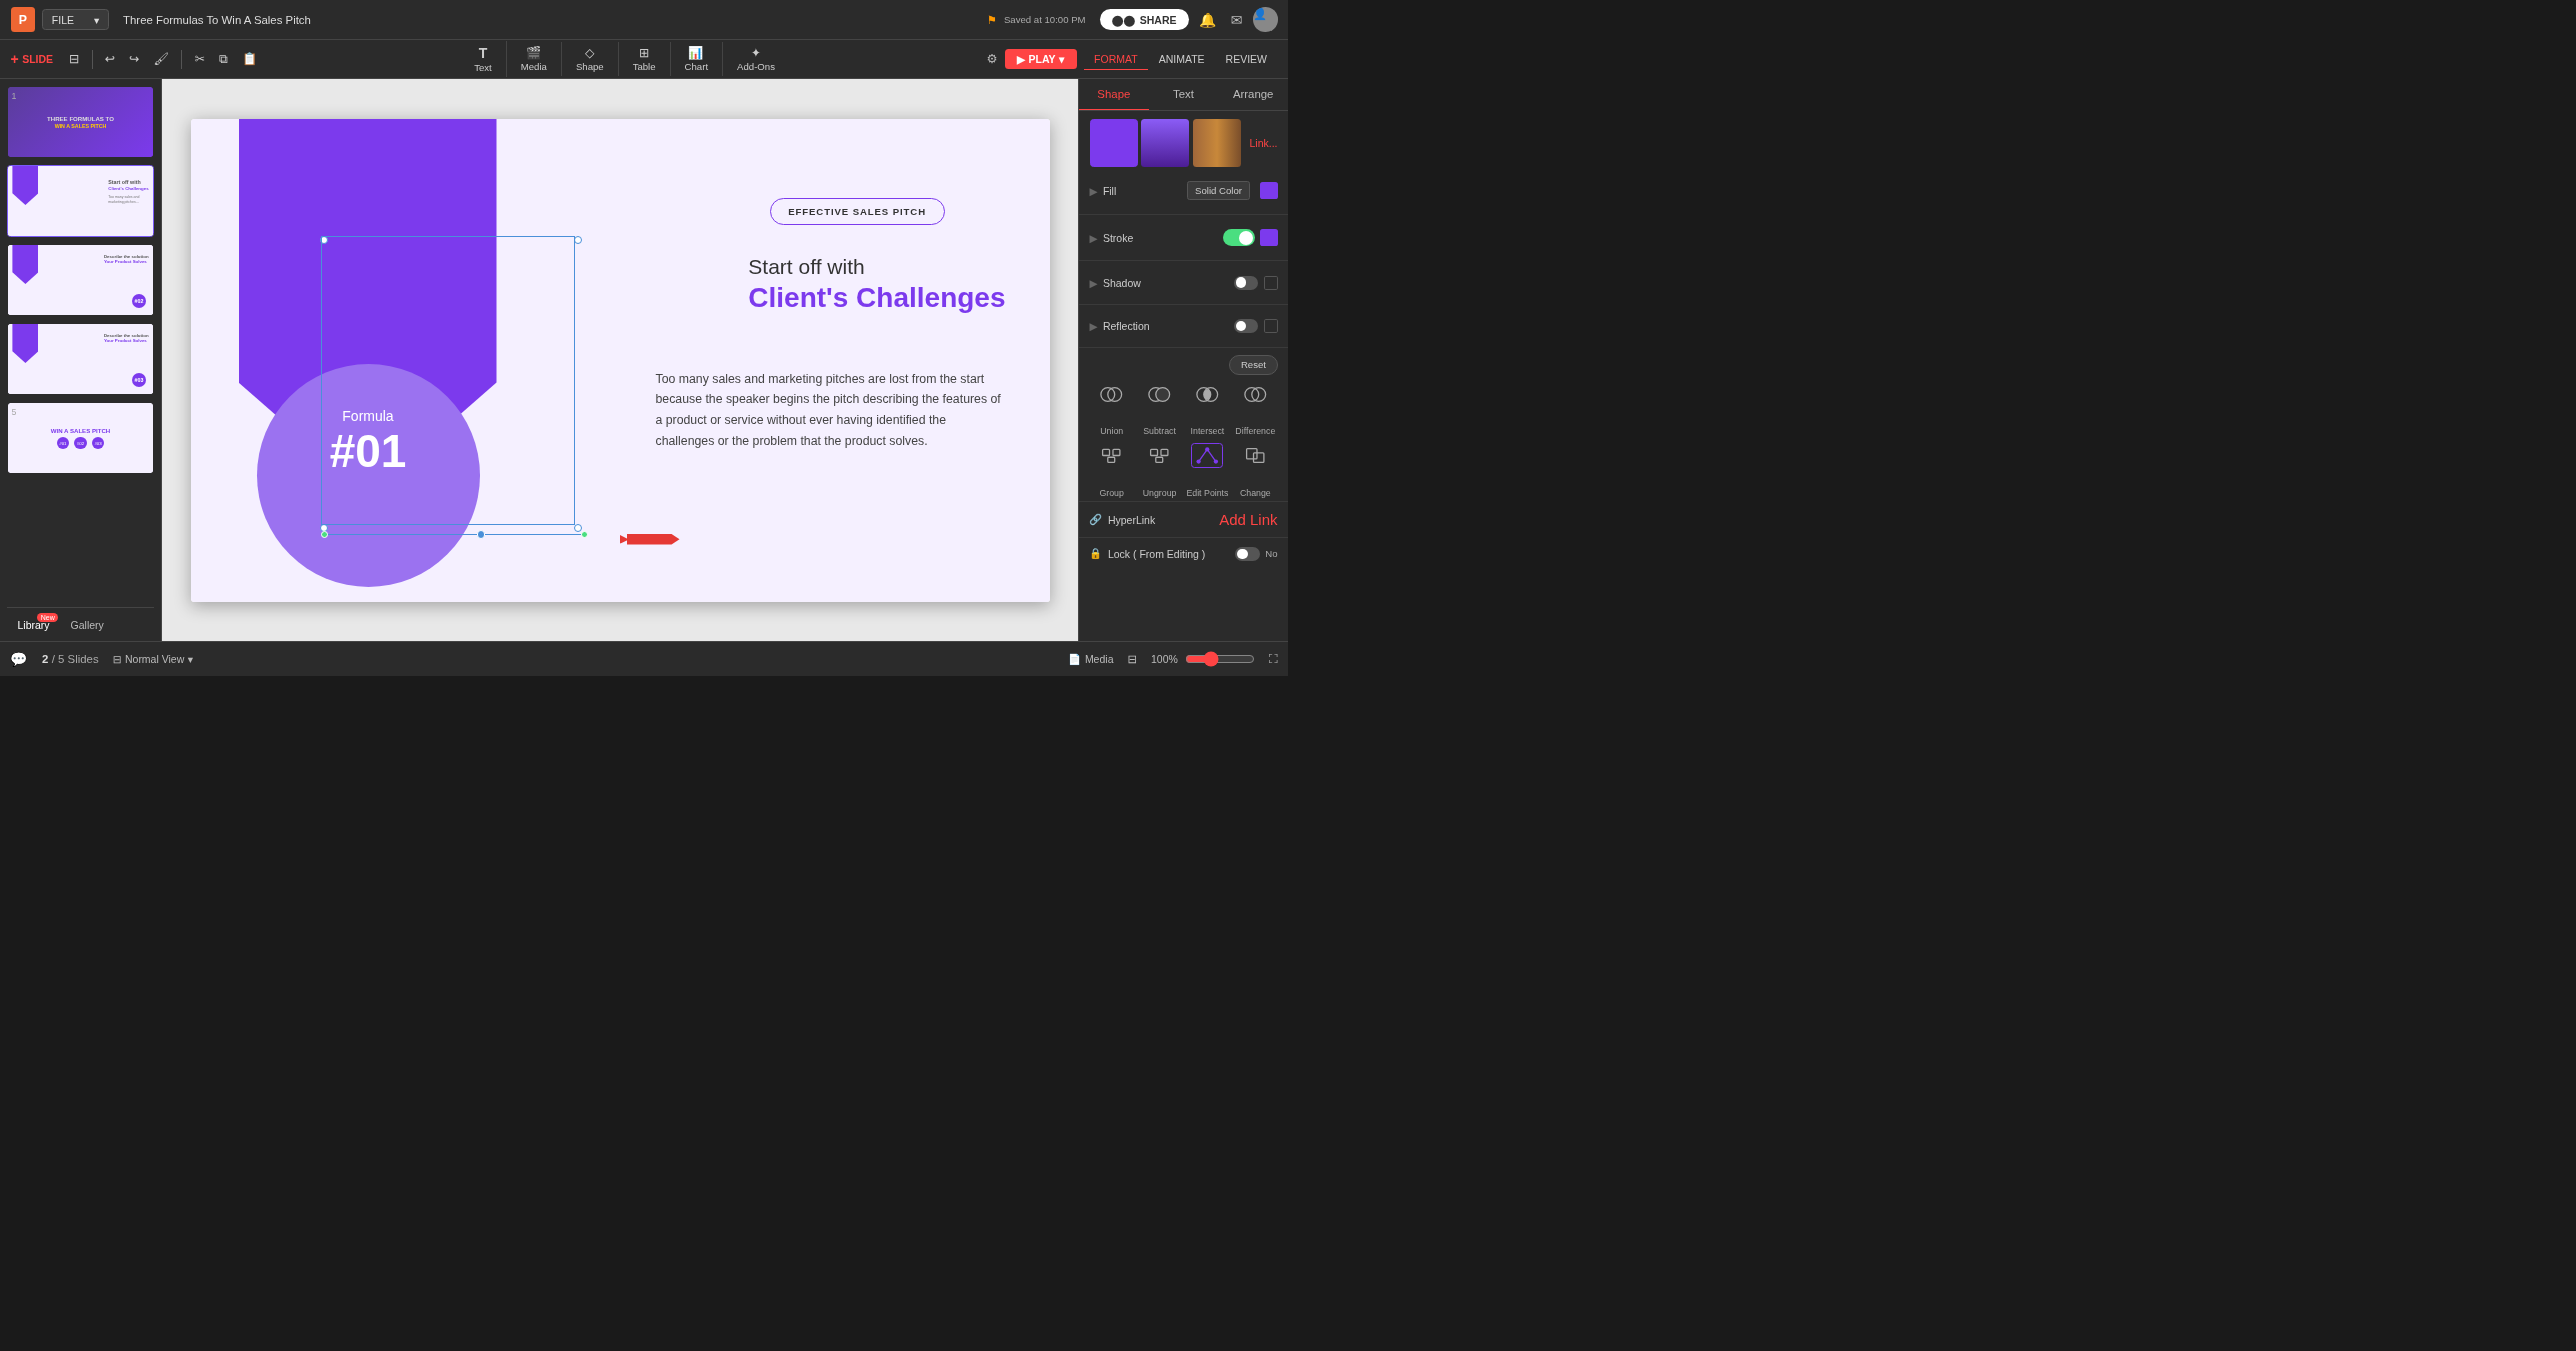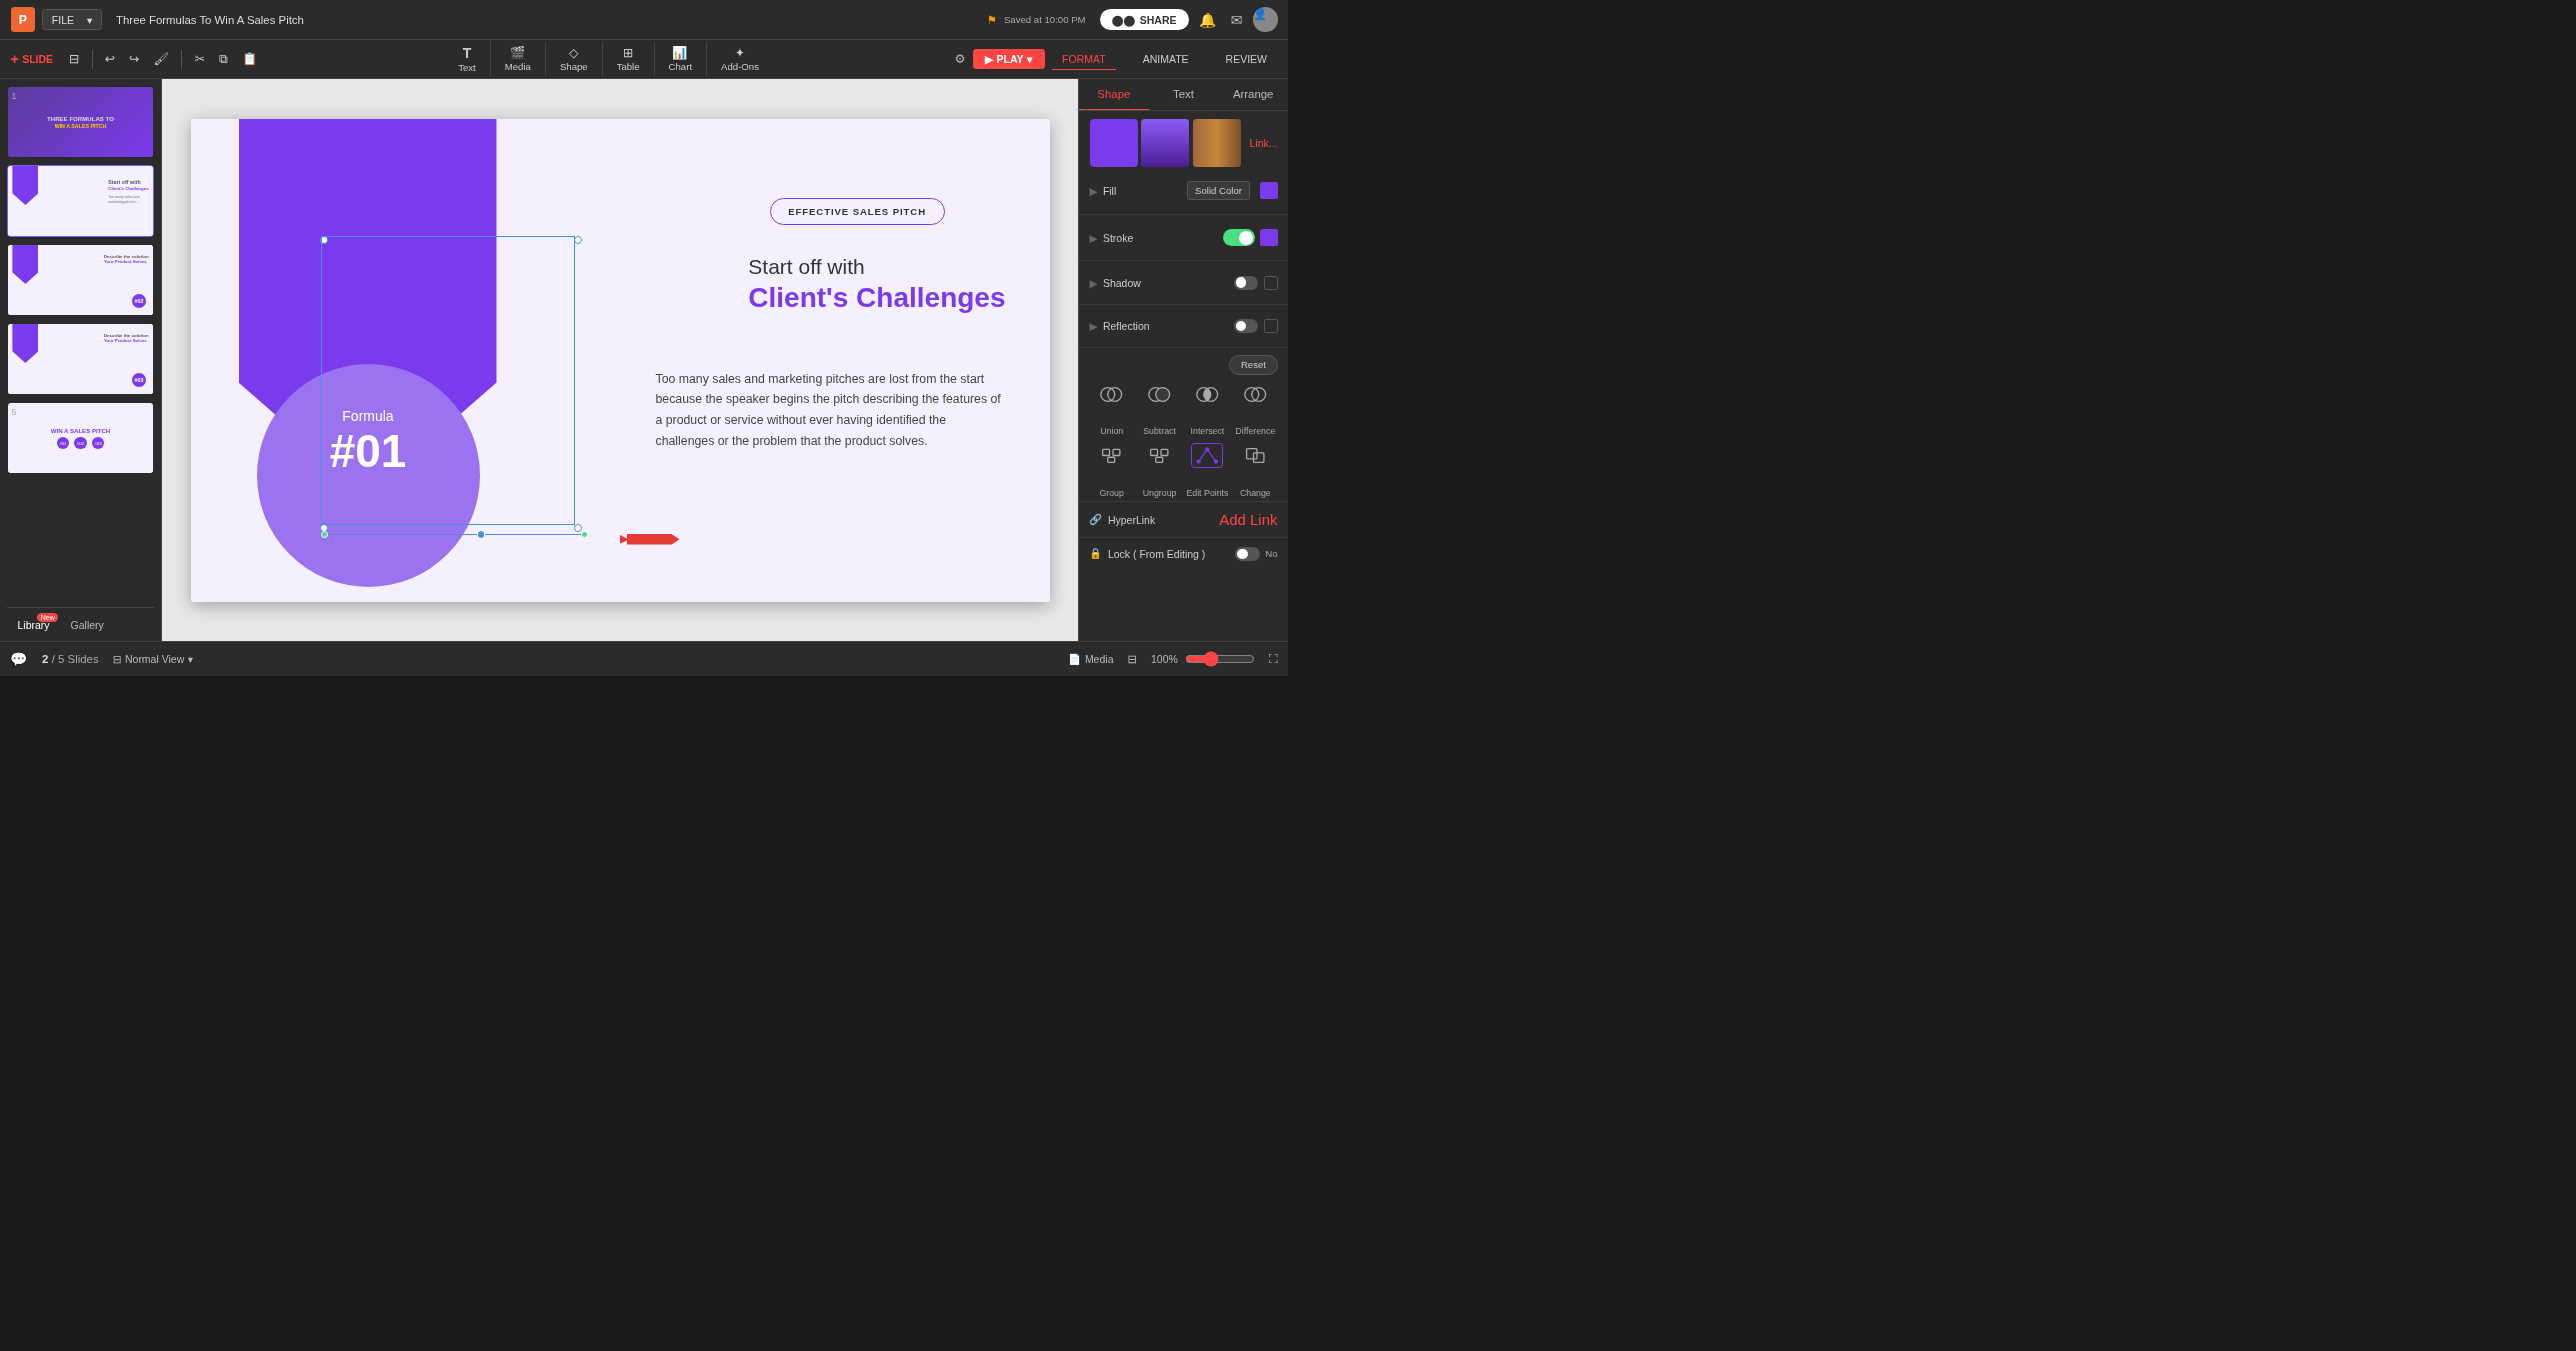--- a/index.html
+++ b/index.html
@@ -1,40 +1,40 @@
 <!DOCTYPE html>
 <html style="font-size:14px"><head>
   <meta charset="utf-8">
   <style>
     * { box-sizing: border-box; margin: 0; padding: 0; }
     body { font-family: -apple-system, BlinkMacSystemFont, 'Segoe UI', sans-serif; background: #1a1a1a; width: 1288px; height: 676px; overflow: hidden; font-size: 11.4px; }
 
     
     #topbar { display: flex; align-items: center; background: #2b2b2b; height: 40px; padding: 0 10.5px; gap: 7px; border-bottom: 0.9px solid #444; }
     #topbar .logo { width: 24.5px; height: 24.5px; background: #e63; border-radius: 3.5px; display: flex; align-items: center; justify-content: center; color: white; font-weight: bold; font-size: 12.3px; flex-shrink: 0; }
-    #topbar .file-btn { background: #3a3a3a; border: 0.9px solid #555; color: #ddd; padding: 3.5px 8.8px; border-radius: 3.5px; font-size: 10.5px; cursor: pointer; display: flex; align-items: center; gap: 13px; }
+    #topbar .file-btn { background: #3a3a3a; border: 0.9px solid #555; color: #ddd; padding: 3.5px 8.8px; border-radius: 3.5px; font-size: 10.5px; cursor: pointer; display: flex; align-items: center; gap: 20px; }
     #topbar .doc-title { color: #ddd; font-size: 11.4px; margin-left: 7px; flex: 1; }
     #topbar .title-icon { color: #f90; margin-left: 5.3px; }
     #topbar .save-text { color: #aaa; font-size: 9.6px; margin-right: 7px; }
     #topbar .share-btn { background: #fff; border: none; color: #333; padding: 4.4px 12.3px; border-radius: 14px; font-size: 10.5px; font-weight: 600; cursor: pointer; display: flex; align-items: center; gap: 4.4px; }
     #topbar .icon-btn { color: #bbb; font-size: 14px; cursor: pointer; padding: 3.5px; }
     #topbar .avatar { width: 24.5px; height: 24.5px; border-radius: 50%; background: #888; overflow: hidden; }
 
     
     #toolbar { display: flex; align-items: center; background: #2b2b2b; height: 39px; padding: 0 10.5px; gap: 3.5px; border-bottom: 0.9px solid #444; }
     #toolbar .slide-btn { color: #ff4444; font-size: 10.5px; font-weight: 600; display: flex; align-items: center; gap: 3.5px; cursor: pointer; margin-right: 7px; }
     #toolbar .divider { width: 0.9px; height: 19px; background: #555; margin: 0 3.5px; }
     #toolbar .tool-btn { color: #ccc; font-size: 12.3px; cursor: pointer; padding: 3.5px 5.3px; border-radius: 2.6px; }
     #toolbar .spacer { flex: 1; }
     #toolbar .center-tools { display: flex; align-items: center; gap: 0; }
     #toolbar .center-tool { display: flex; flex-direction: column; align-items: center; padding: 3.5px 14px; color: #ccc; cursor: pointer; gap: 1.8px; font-size: 9.6px; border-right: 0.9px solid #444; }
     #toolbar .center-tool:last-child { border-right: none; }
     #toolbar .right-tools { display: flex; align-items: center; gap: 7px; }
     #toolbar .play-btn { background: #ff4444; color: white; border: none; padding: 4.4px 12.3px; border-radius: 3.5px; font-size: 10.5px; font-weight: 600; cursor: pointer; display: flex; align-items: center; gap: 3.5px; }
-    #toolbar .format-tabs { display: flex; gap: 16px; }
+    #toolbar .format-tabs { display: flex; gap: 0; }
     #toolbar .format-tab { padding: 4.4px 10.5px; font-size: 10.5px; cursor: pointer; color: #ccc; }
     #toolbar .format-tab.active { color: #ff4444; border-bottom: 1.8px solid #ff4444; }
     #toolbar .gear-btn { color: #bbb; font-size: 12.3px; cursor: pointer; }
 
     
     #main { display: flex; height: calc(676px - 40px - 39px - 35px); }
 
     
     #slides-panel { width: 162px; background: #2b2b2b; border-right: 0.9px solid #444; overflow-y: auto; padding: 7px; display: flex; flex-direction: column; gap: 7px; }
     .slide-thumb { position: relative; cursor: pointer; border-radius: 3.5px; overflow: hidden; border: 1.8px solid transparent; }

